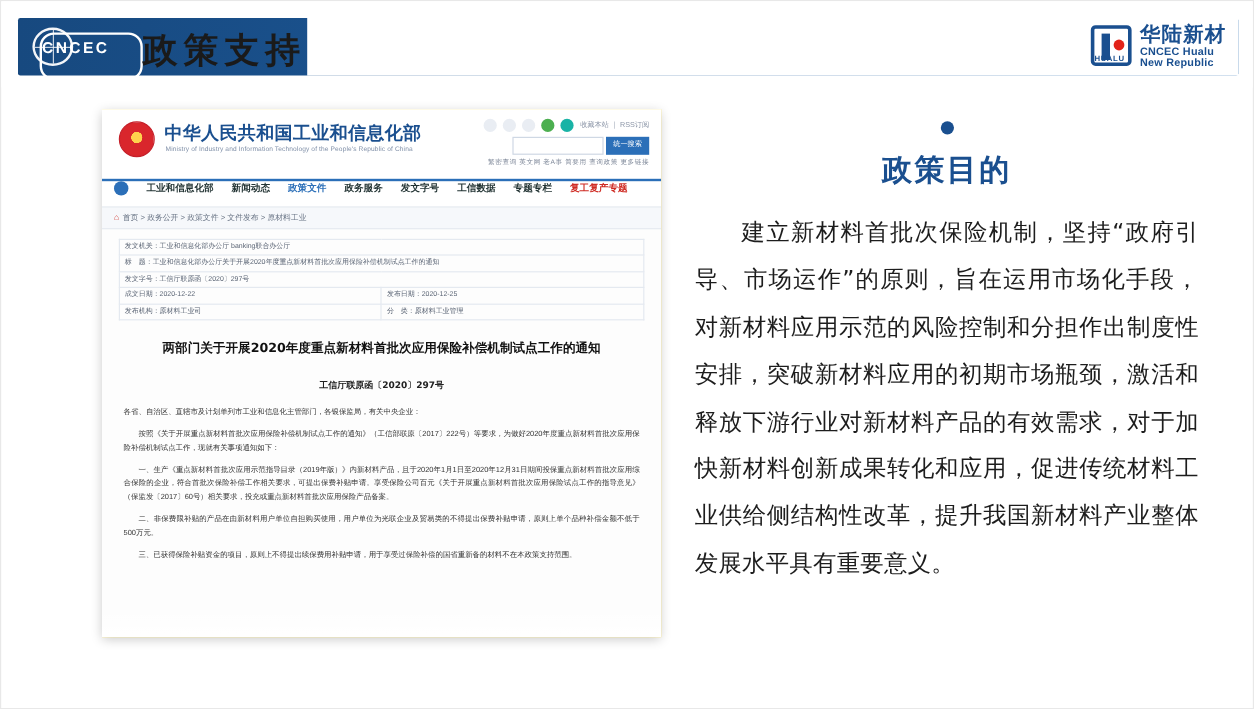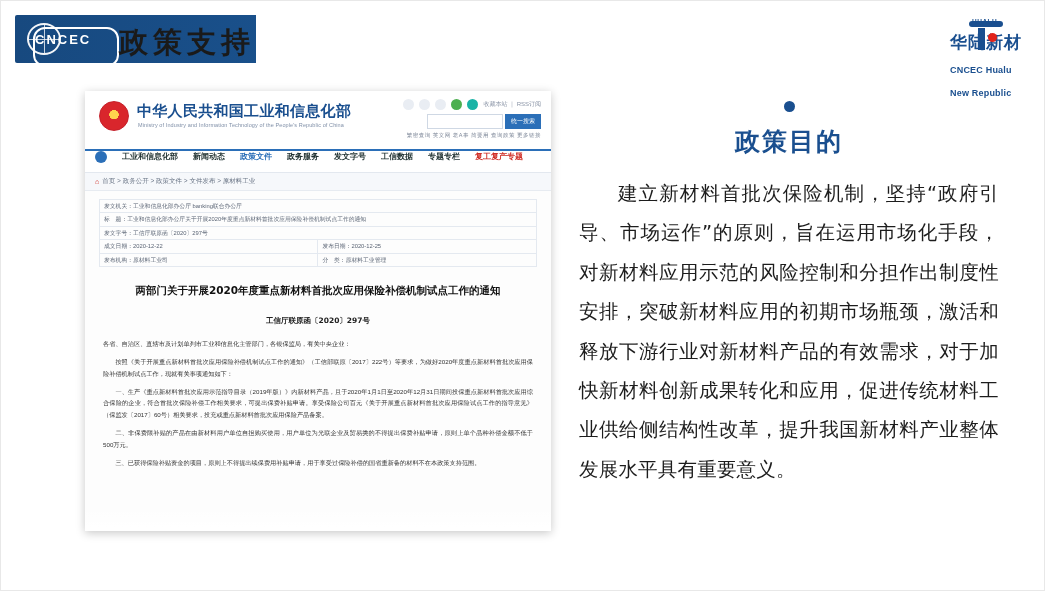--- a/index.html
+++ b/index.html
@@ -95,23 +95,21 @@
     color: #1a1a1a;
     letter-spacing: 5px;
     font-family: "DejaVu Sans", sans-serif;
   }
   
   .corp-logo {
     position: absolute;
     right: 24px; top: 20px;
     height: 40px;
     display: flex;
-    align-items: center;
     gap: 7px;
-    flex-direction: column;
   }
   .corp-mark {
     position: relative;
     width: 34px;
     height: 34px;
     border: 3px solid #1a4f8f;
     border-radius: 4px;
     box-sizing: border-box;
   }
   .corp-mark::before {
@@ -137,21 +135,20 @@
     font-weight: bold;
     color: #1a4f8f;
     letter-spacing: 1px;
     font-family: "DejaVu Sans", sans-serif;
   }
   .corp-en1, .corp-en2 {
     font-size: 9px;
     color: #1a4f8f;
     font-weight: bold;
     letter-spacing: 0.2px;
-    margin-top: 14px;
   }
   .corp-hualu {
     position: absolute;
     left: 0; bottom: -1px;
     font-size: 6.5px;
     color: #1a4f8f;
     font-weight: bold;
     letter-spacing: 0.5px;
   }
   

